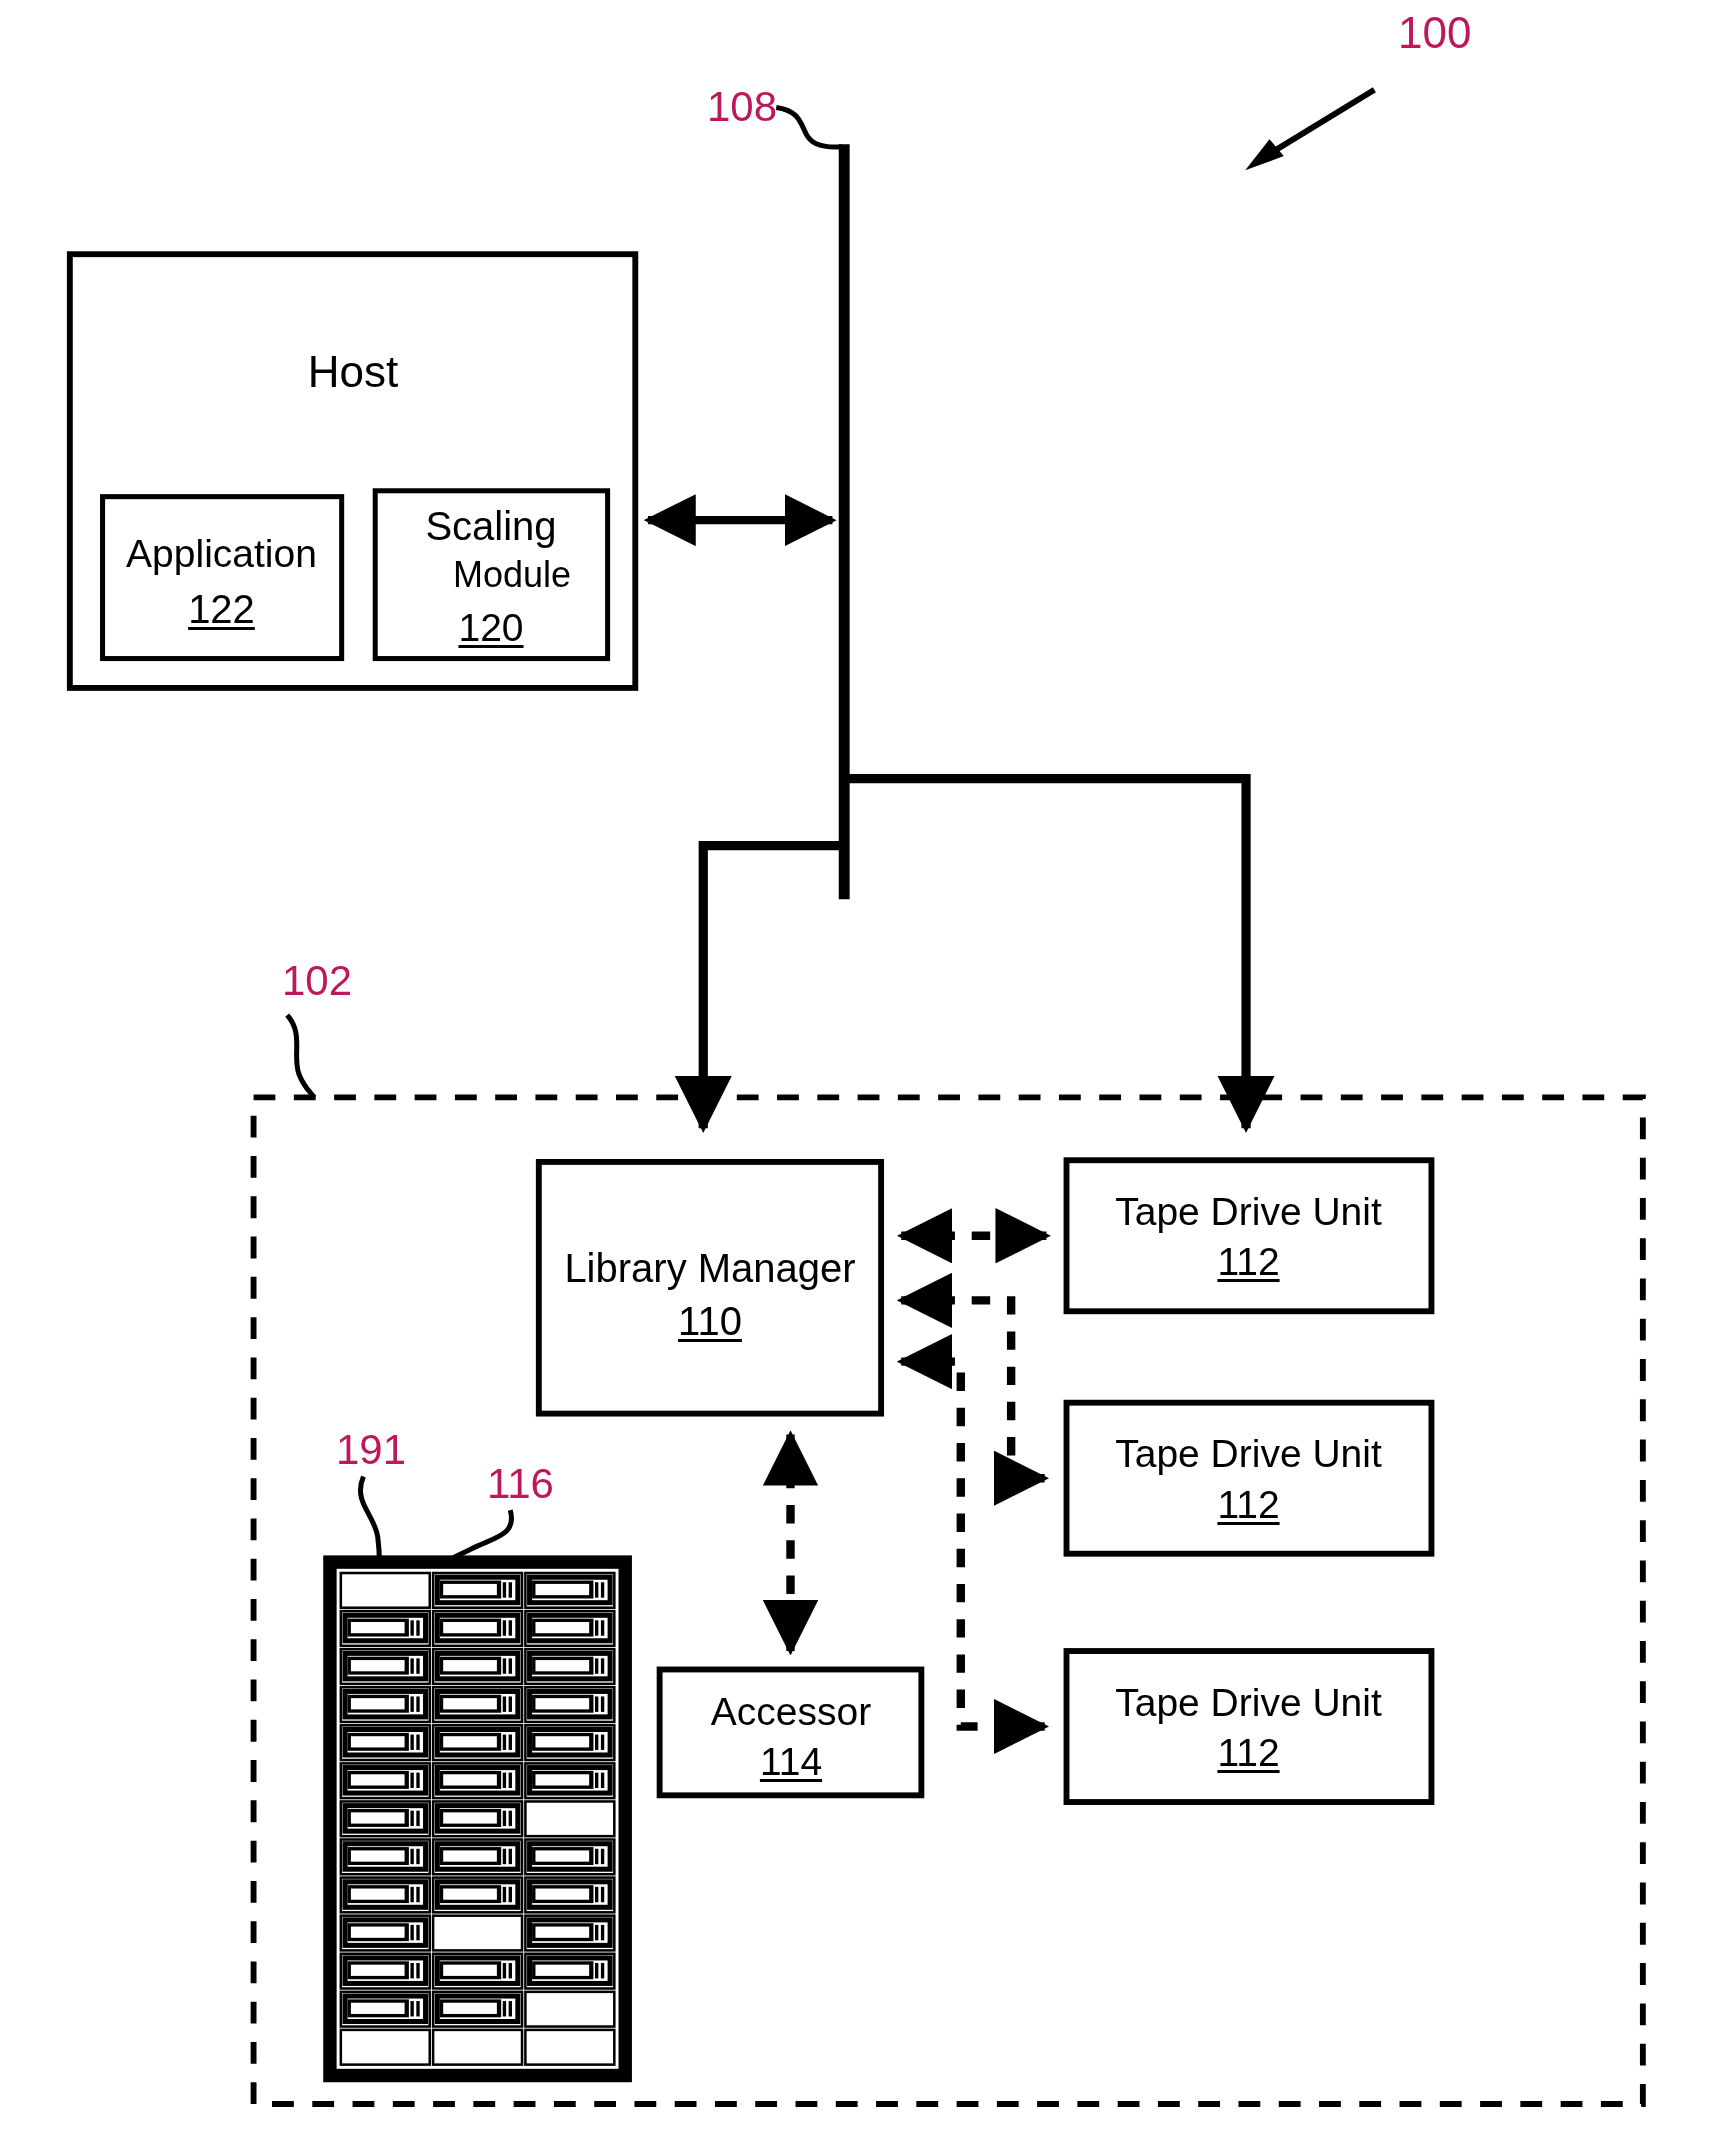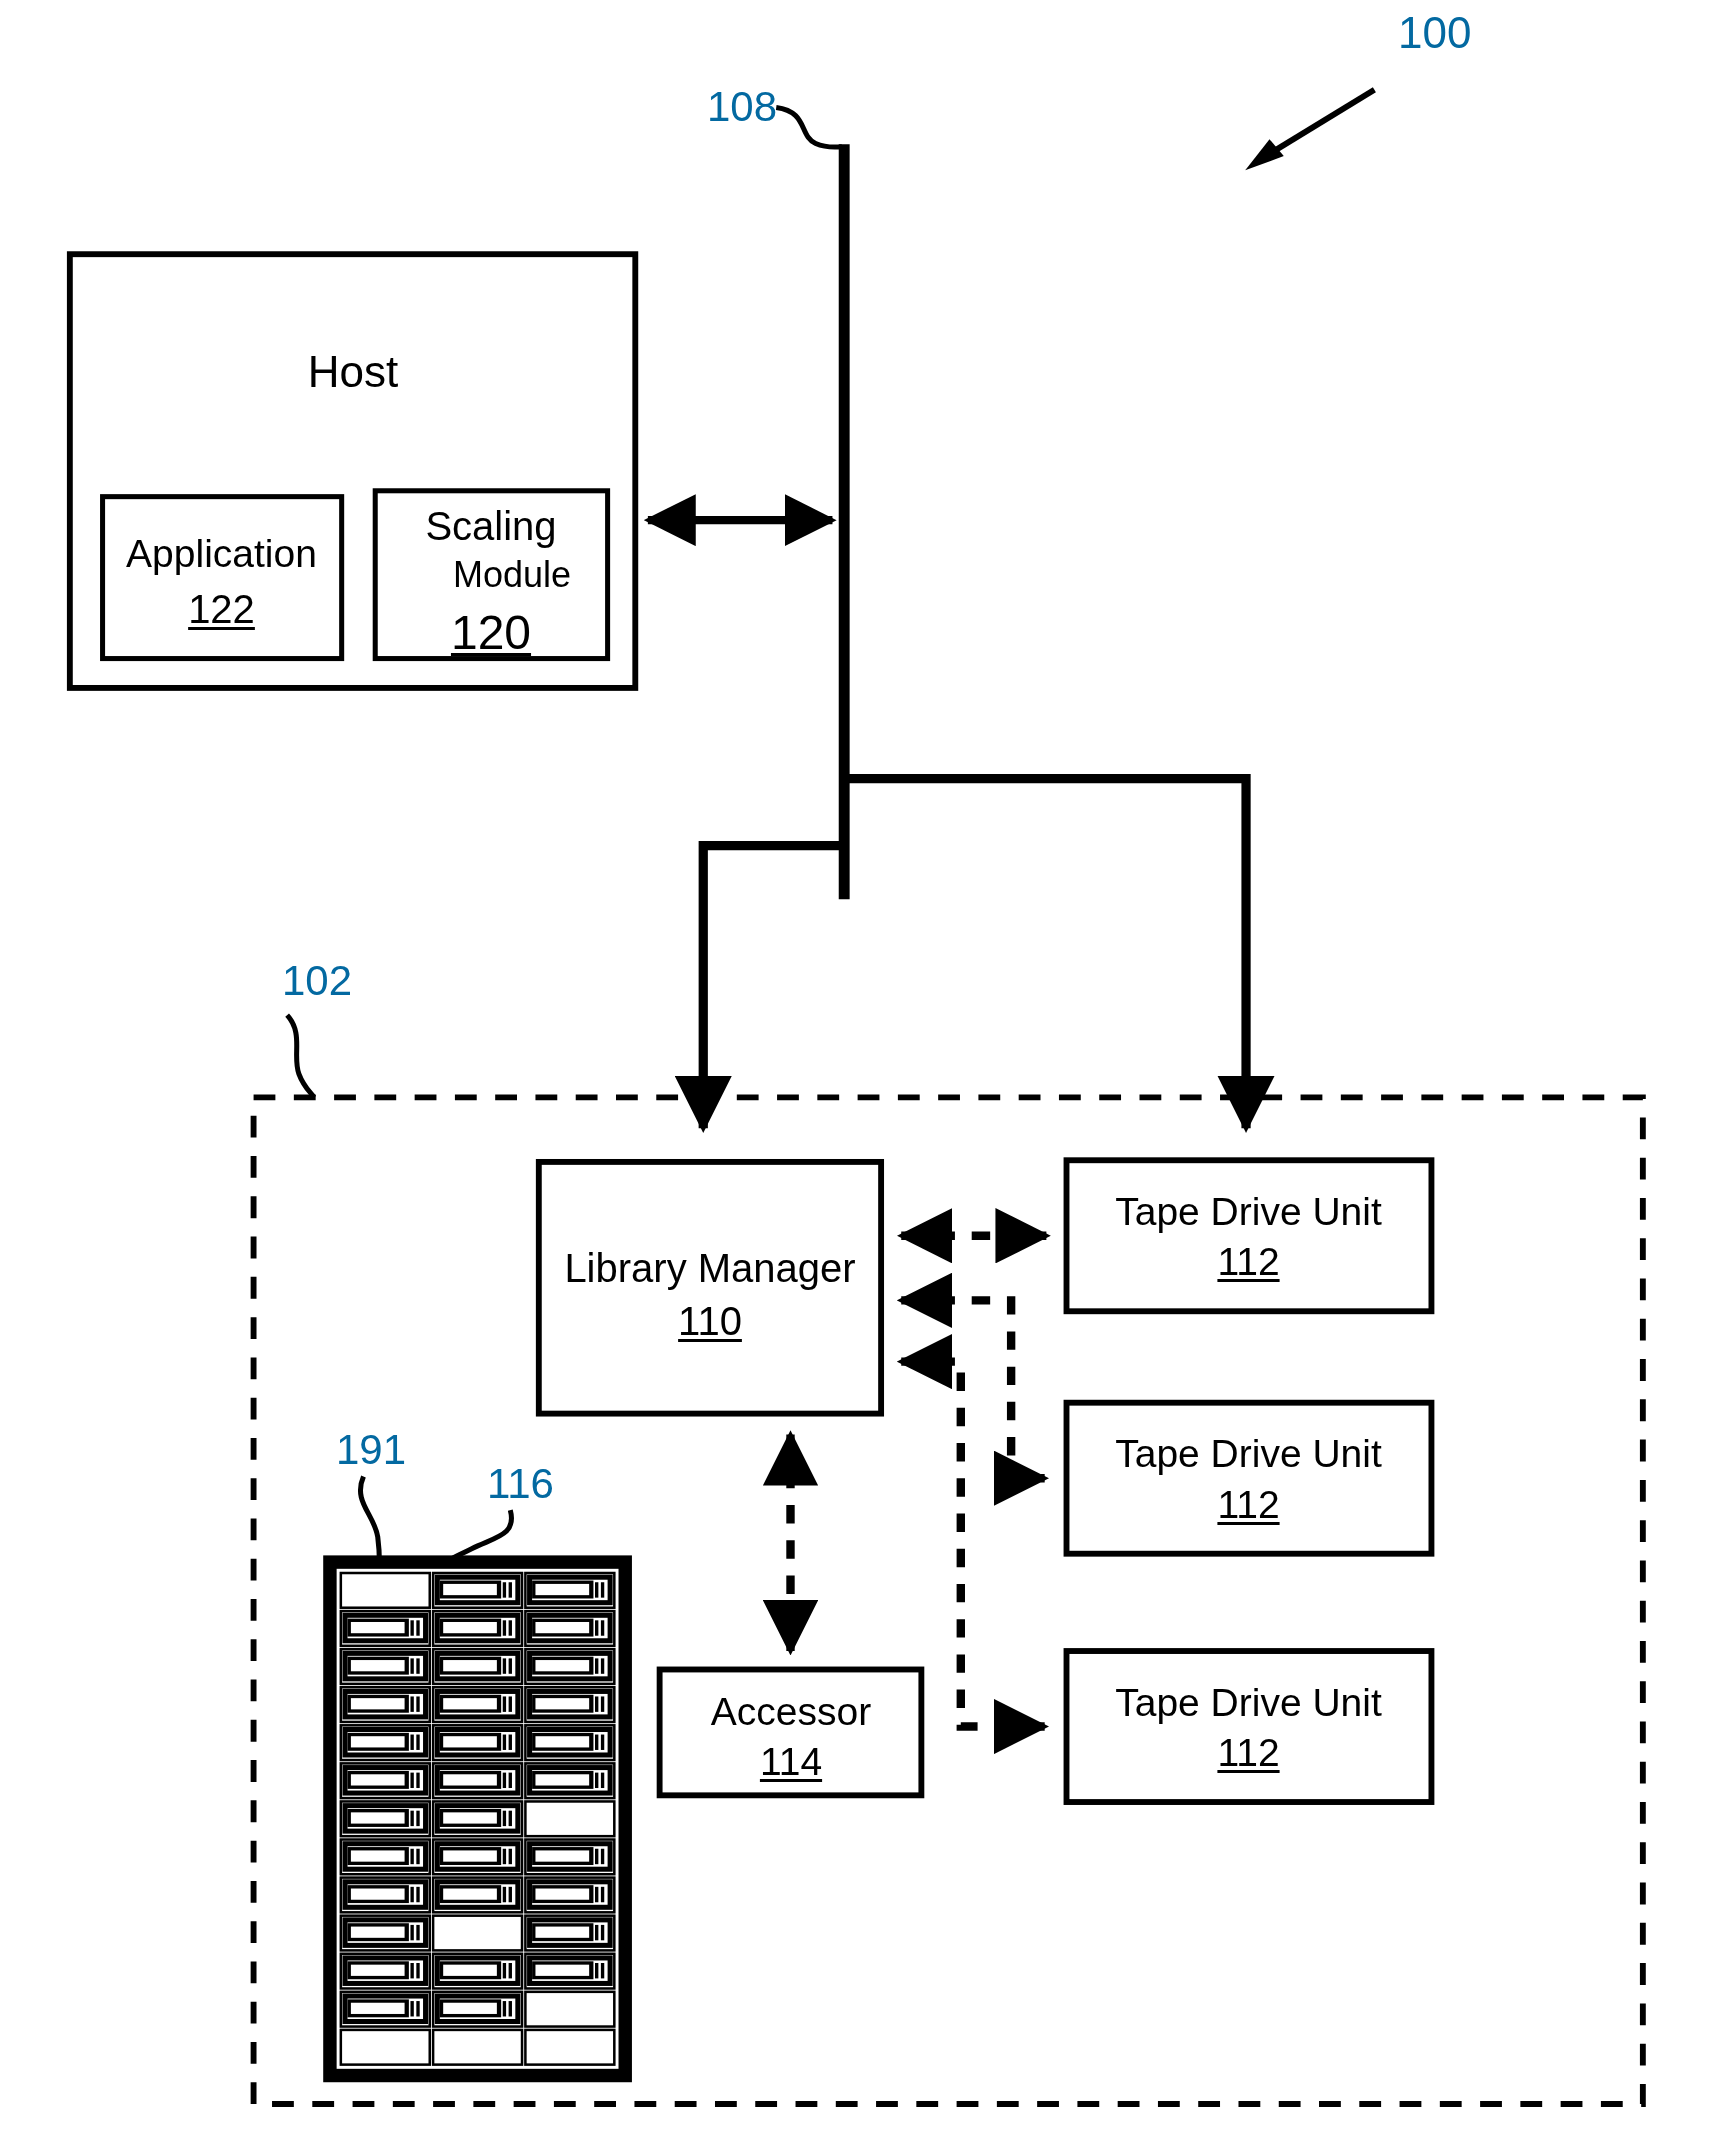--- a/index.html
+++ b/index.html
@@ -2,21 +2,21 @@
 <html style="font-size:13.4px"><head>
 <meta charset="utf-8">
 <style>
   html,body{margin:0;padding:0;background:#ffffff;}
   body{width:1732px;height:2146px;position:relative;overflow:hidden;
        font-family:"Liberation Sans","DejaVu Sans",sans-serif;color:#000;}
   #stage{position:absolute;inset:0;width:1732px;height:2146px;}
   svg#diagram{position:absolute;left:0;top:0;width:1732px;height:2146px;}
   .boxlabel{position:absolute;text-align:center;line-height:1.12;
             font-family:"Liberation Sans","DejaVu Sans",sans-serif;color:#000;}
-  .ref{position:absolute;font-family:"Liberation Sans","DejaVu Sans",sans-serif;color:#0369a1;}
+  .ref{position:absolute;font-family:"Liberation Sans","DejaVu Sans",sans-serif;color:#be185d;}
   .u{text-decoration:underline;text-underline-offset:4.2px;text-decoration-thickness:3.4px;}
 </style>
 </head>
 <body>
 
 <div id="stage">
 
   <svg id="diagram" viewBox="0 0 2064 2558">
     <defs>
       <marker id="solidArrow" viewBox="0 0 10 10" refX="9.2" refY="5" markerWidth="6.2" markerHeight="6.2" orient="auto-start-reverse">
@@ -352,21 +352,21 @@
 
   <div class="ref" style="left:487px; top:1460px; font-size:42px;">116</div>
 
   <div class="boxlabel" style="left:70px; top:347px; width:566px; font-size:44px;">Host</div>
 
   <div class="boxlabel" style="left:102px; top:532px; width:239px; font-size:39px;">Application</div>
   <div class="boxlabel u" style="left:102px; top:587px; width:239px; font-size:40px;">122</div>
 
   <div class="boxlabel" style="left:375px; top:504px; width:232px; font-size:40px;">Scaling</div>
   <div class="boxlabel" style="left:396px; top:555px; width:232px; font-size:36px;">Module</div>
-  <div class="boxlabel u" style="left:375px; top:606px; width:232px; font-size:48px;">120</div>
+  <div class="boxlabel u" style="left:375px; top:606px; width:232px; font-size:39px;">120</div>
 
   <div class="boxlabel" style="left:532px; top:1246px; width:356px; font-size:40px;">Library Manager</div>
   <div class="boxlabel u" style="left:539px; top:1299px; width:342px; font-size:40px;">110</div>
 
   <div class="boxlabel" style="left:1066px; top:1190px; width:365px; font-size:39px;">Tape Drive Unit</div>
   <div class="boxlabel u" style="left:1066px; top:1240px; width:365px; font-size:39px;">112</div>
 
   <div class="boxlabel" style="left:1066px; top:1432px; width:365px; font-size:39px;">Tape Drive Unit</div>
   <div class="boxlabel u" style="left:1066px; top:1483px; width:365px; font-size:39px;">112</div>
 

